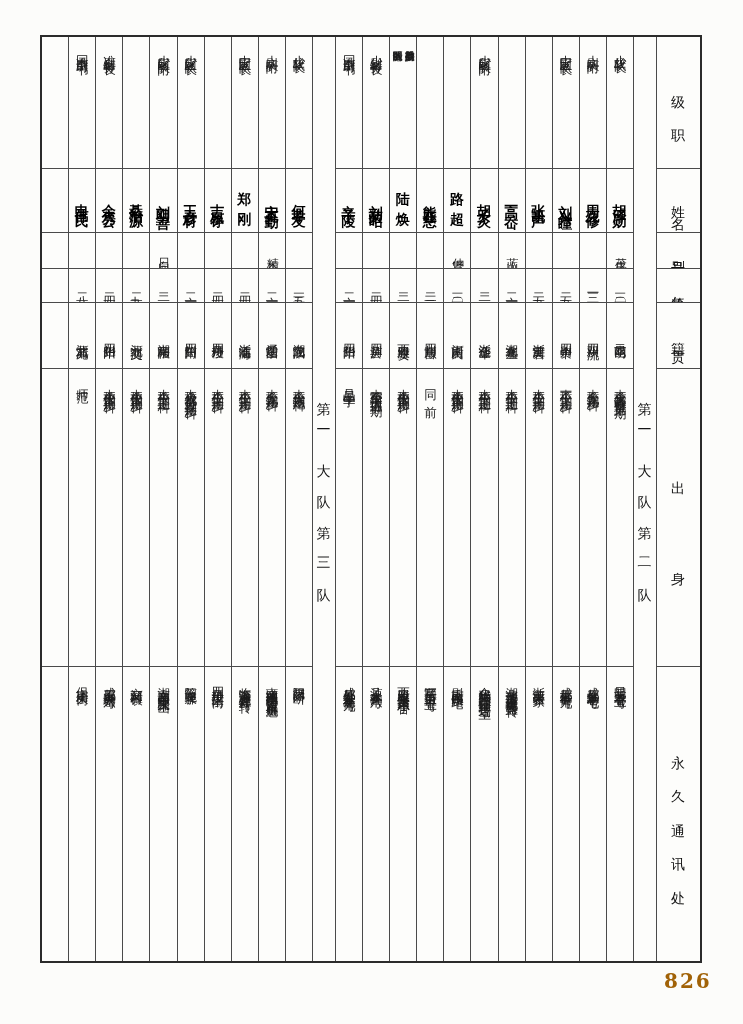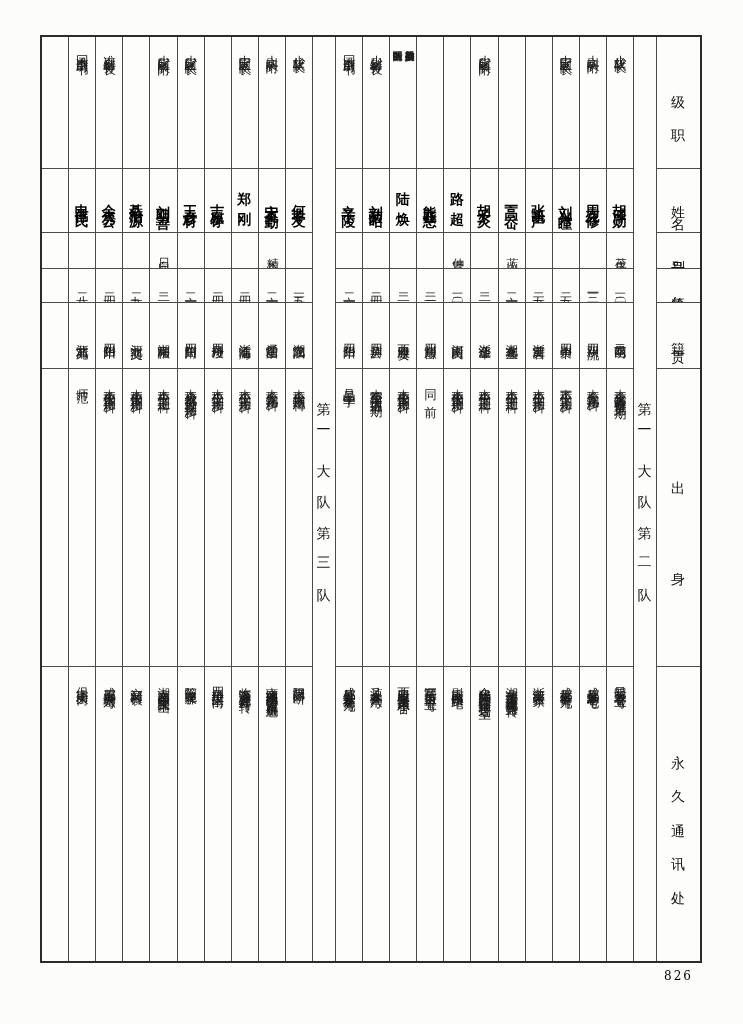--- a/index.html
+++ b/index.html
@@ -34,21 +34,21 @@
   .h-rank{letter-spacing:34px;padding-top:30px;}
   .h-name{letter-spacing:12px;padding-top:10px;}
   .h-alias{letter-spacing:2px;}
   .h-age{letter-spacing:1px;}
   .h-native{letter-spacing:9px;padding-top:8px;}
   .h-origin{letter-spacing:92px;padding-top:86px;}
   .h-address{letter-spacing:34px;padding-top:30px;}
   .title-cell{height:100%;justify-content:center;padding-top:0;
     font-size:14px;letter-spacing:31px;color:#151515;font-weight:500;}
   .page-number{position:absolute;left:664px;top:969px;font-family:"DejaVu Serif","Liberation Serif",serif;
-    font-size:12px;color:#000000;letter-spacing:2px;}
+    font-size:20px;color:#a16207;letter-spacing:2px;font-weight:bold;}
 </style>
 </head>
 <body>
 
 <div class="scan">
   <div class="table" id="roster-table">
     <div class="col header-col">
       <div class="cell hcell h-rank c-rank">级职</div>
       <div class="cell hcell h-name c-name">姓名</div>
       <div class="cell hcell h-alias c-alias">别号</div>

